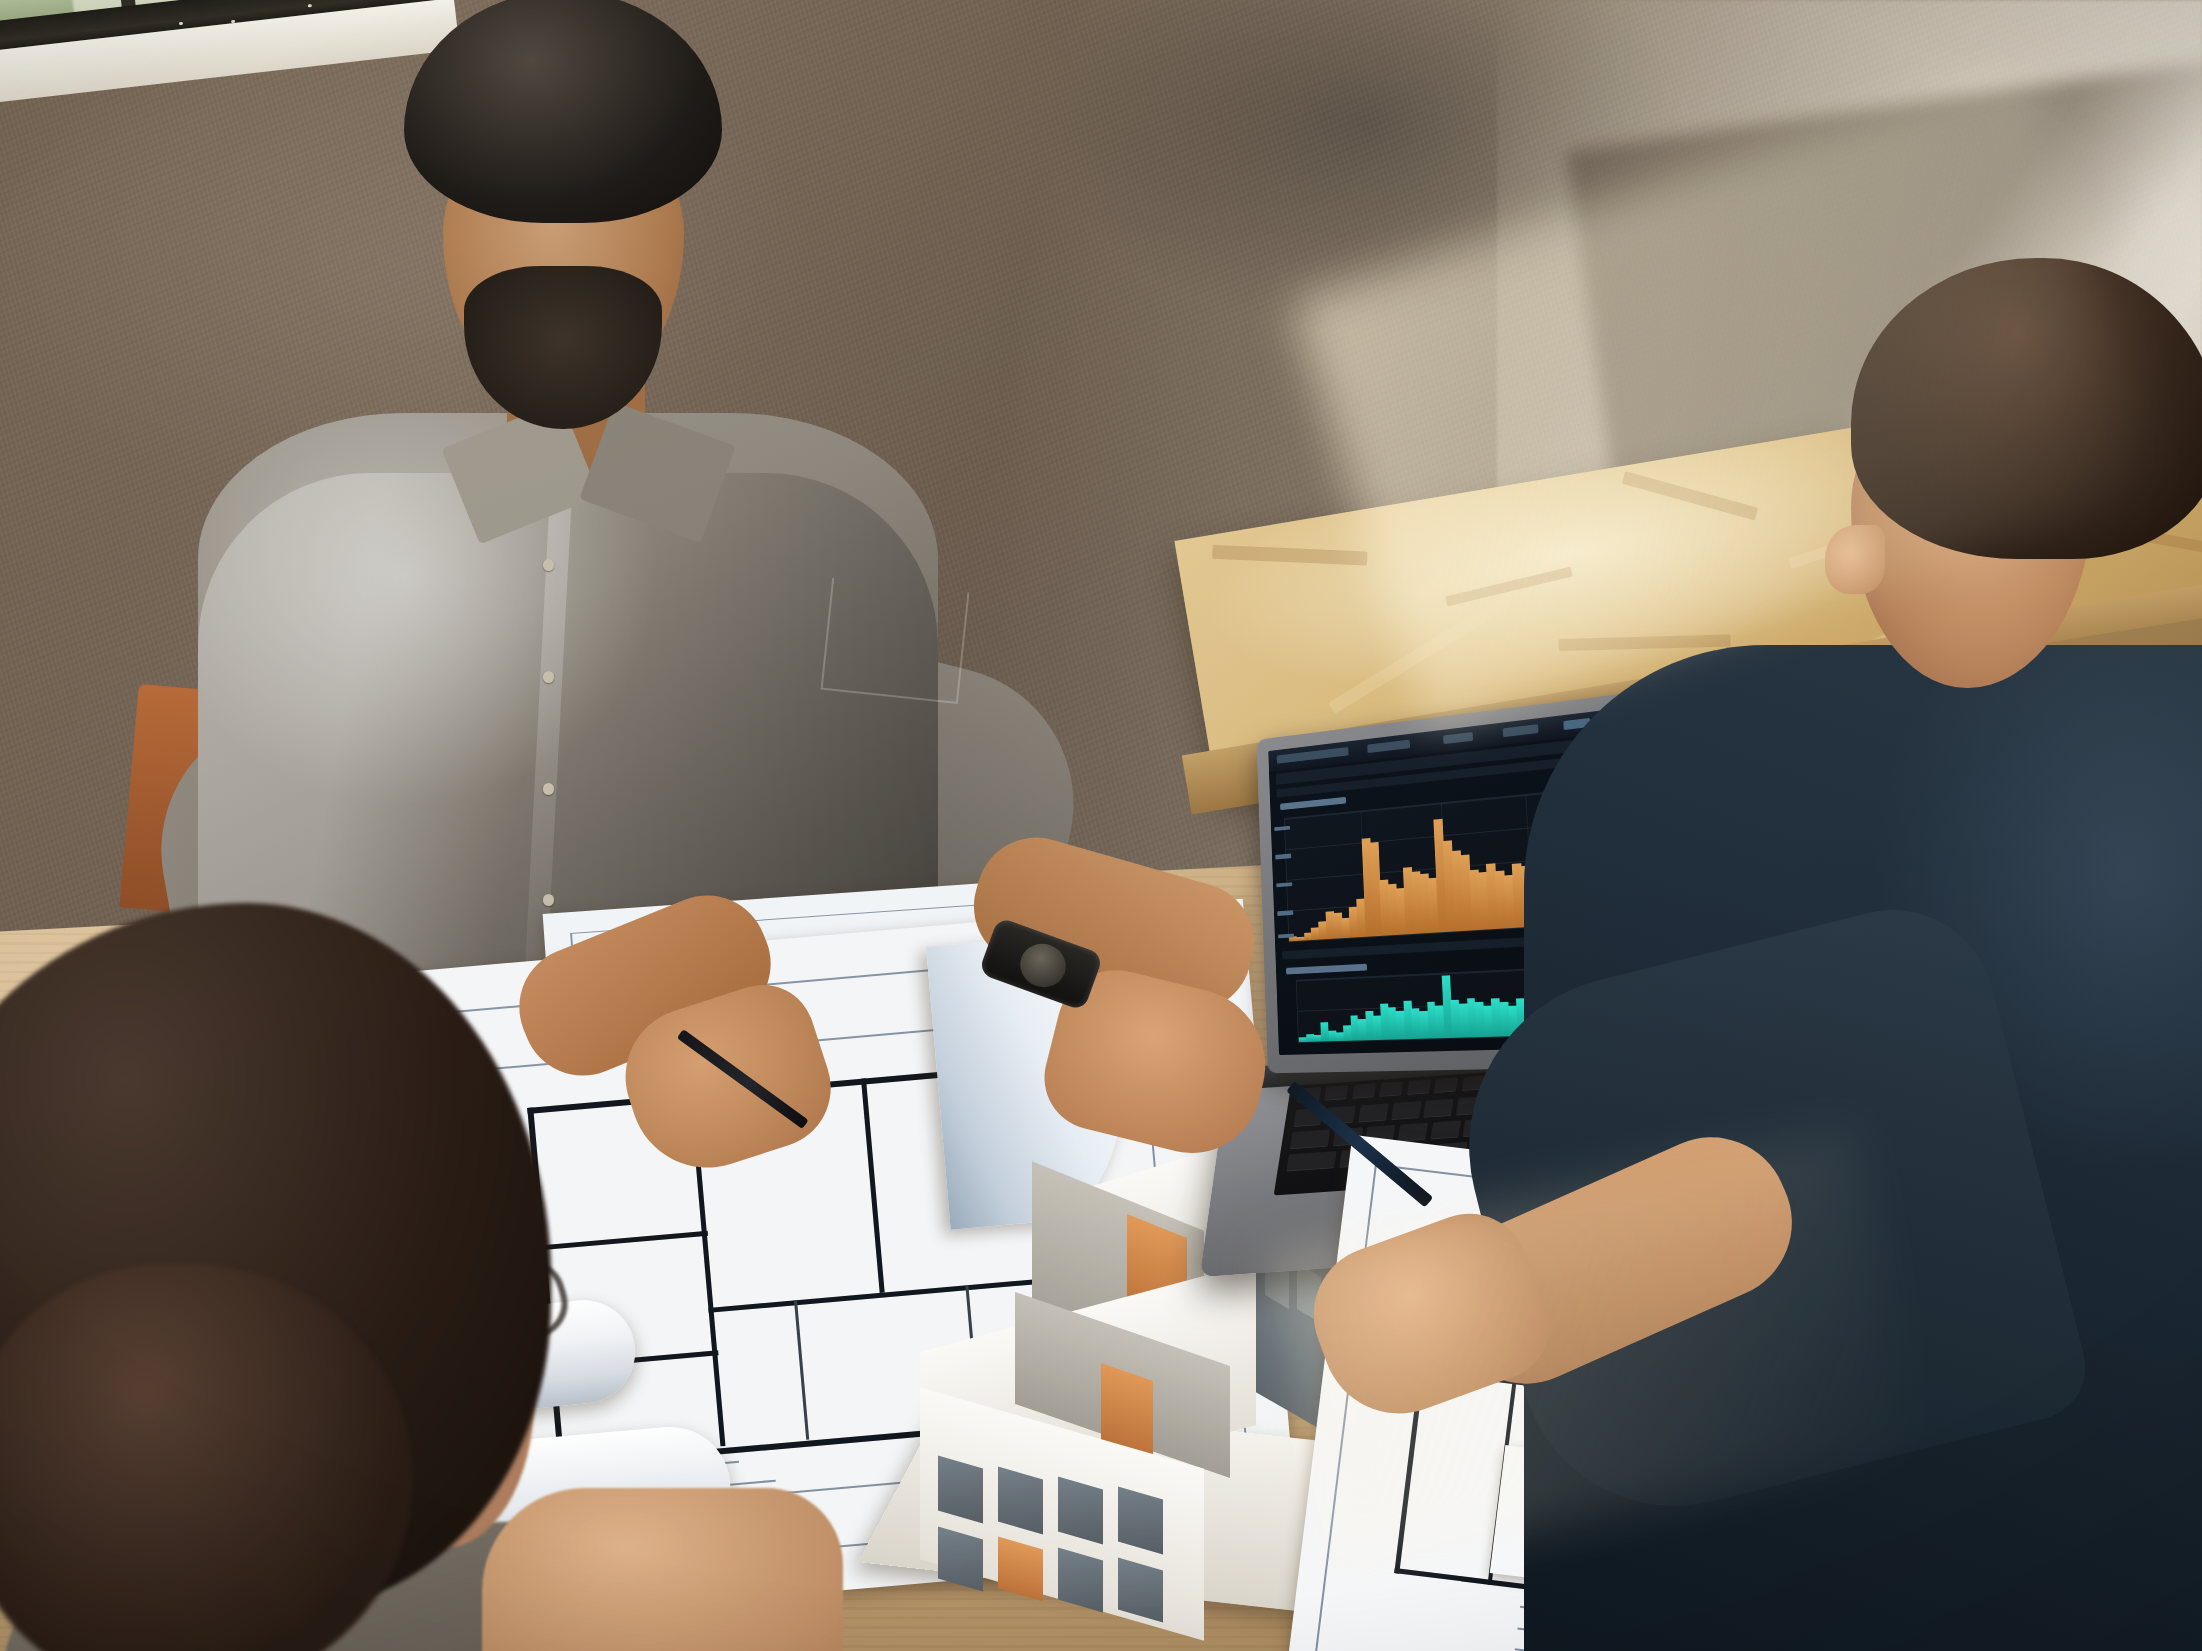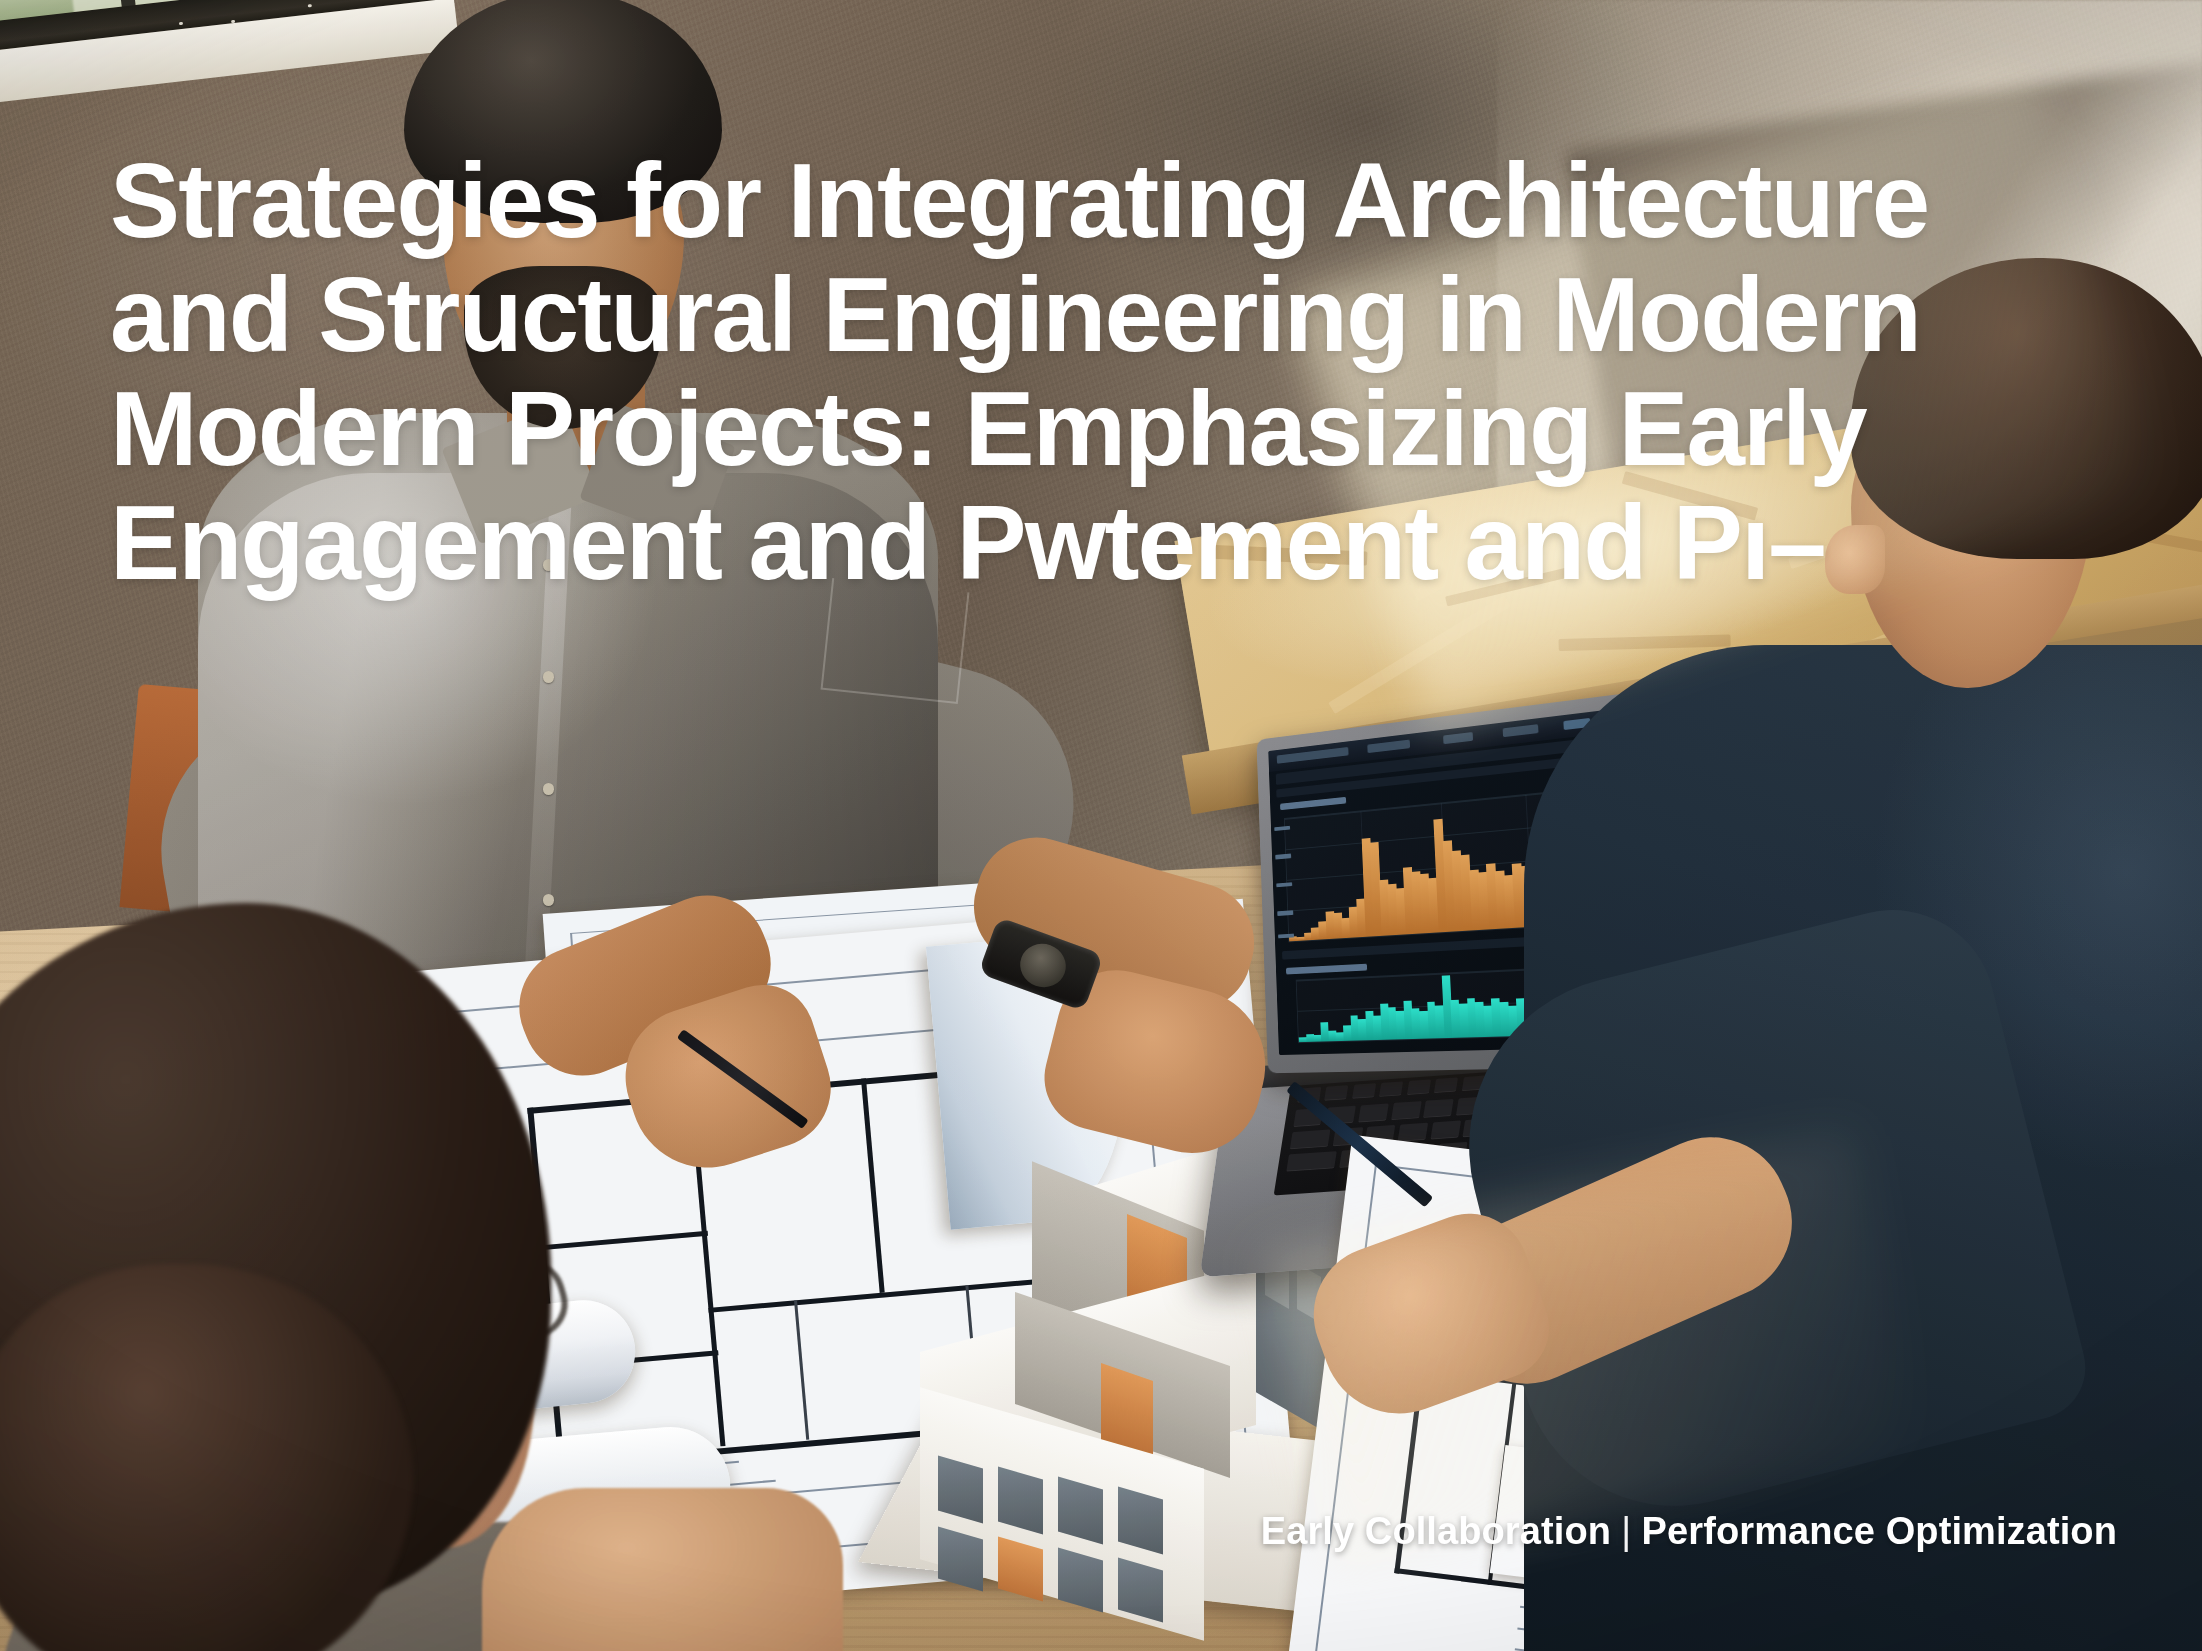--- a/index.html
+++ b/index.html
@@ -744,23 +744,16 @@
     <div class="man-hand-r" style="left:1050px;top:981px;"></div>
     <div class="watch" style="left:985px;top:934px;"></div>
     <div class="watch-face" style="left:1020px;top:944px;"></div>
 
     <div class="sunbeam" style="left:1342px;top:172px;width:774px;height:447px;transform:rotate(-18deg);"></div>
     <div class="sunbeam" style="left:1291px;top:1187px;width:602px;height:327px;transform:rotate(-12deg);opacity:.5;"></div>
     <div class="warm-grade"></div>
     <div class="vign"></div>
   </div>
 
-  <h1 class="title" id="title-el">Strategies for Integrating Architecture
-and Structural Engineering in Modern
-Modern Projects: Emphasizing Early
-Engagement and Pwtement and Pı–</h1>
-
-  <div class="caption">
-    <span>Early Collaboration</span><span class="sep">|</span><span>Performance Optimization</span>
-  </div>
+
 
 </div>
 
 
 </body></html>

